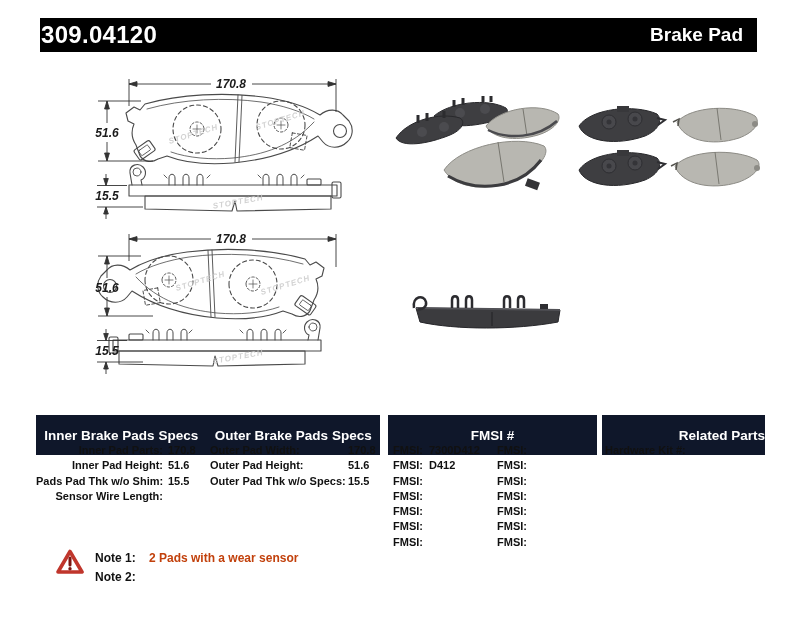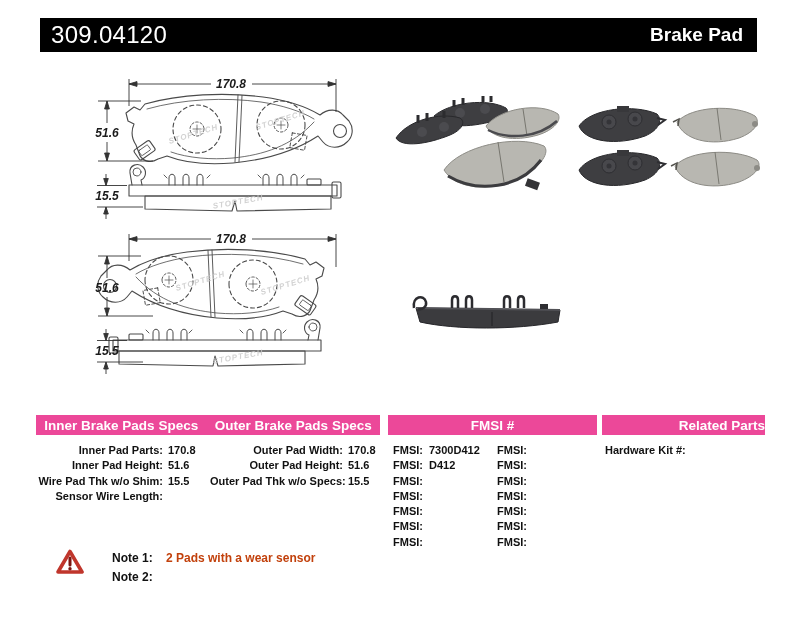--- a/index.html
+++ b/index.html
@@ -5,48 +5,48 @@
   html,body{margin:0;padding:0;background:#fff;}
   #page{
     position:relative;width:800px;height:619px;background:#ffffff;
     font-family:"Liberation Sans",sans-serif;overflow:hidden;
   }
   
   .header-bar{
     position:absolute;left:40px;top:18px;width:717px;height:34px;
     background:#000;color:#fff;display:flex;align-items:center;justify-content:space-between;
   }
-  .part-number{font-size:24px;font-weight:normal;padding-left:11px;letter-spacing:.3px;}
+  .part-number{font-size:24px;font-weight:bold;padding-left:1px;letter-spacing:.3px;}
   .page-title{font-size:19px;font-weight:bold;padding-right:14px;}
   
   .drawing{position:absolute;}
   .dim-label{font:italic bold 12px "Liberation Sans",sans-serif;fill:#1b1b1b;}
   .wm{font:italic bold 8px "Liberation Sans",sans-serif;fill:#c8c8c8;opacity:.8;letter-spacing:1px;}
   
   .tbl-head{
-    position:absolute;top:415px;height:20px;background:#ec4899;color:#fff;
+    position:absolute;top:415px;height:40px;background:#0f172a;color:#fff;
     display:flex;align-items:center;font-size:13.5px;font-weight:bold;
   }
   #specs-head{left:36px;width:344px;justify-content:space-around;}
   #fmsi-head{left:388px;width:209px;justify-content:center;text-align:center;}
   #related-head{left:602px;width:163px;justify-content:flex-end;}
   .spec-col{position:absolute;top:443px;font-size:11px;font-weight:bold;color:#111;}
   .spec-row{display:flex;line-height:15.3px;white-space:nowrap;}
   #inner-col{left:36px;}
   #inner-col .lbl{width:127px;text-align:right;}
   #outer-col{left:210px;}
-  #outer-col .lbl{width:133px;text-align:right;}
+  #outer-col .lbl{width:133px;}
   .fmsi-col .lbl{width:31px;text-align:left;}
   #fmsi-col1{left:393px;}
   #fmsi-col2{left:497px;}
   #related-col{left:605px;}
   .spec-row .val{margin-left:5px;}
   
   #warning-icon{position:absolute;left:56px;top:549px;}
-  .notes{position:absolute;left:112px;top:549px;font-size:12px;font-weight:bold;color:#111;}
+  .notes{position:absolute;left:95px;top:549px;font-size:12px;font-weight:bold;color:#111;}
   .note-row{display:flex;line-height:18.5px;white-space:nowrap;}
   .note-label{min-width:42px;}
   .note-text-red{color:#c2410c;margin-left:12px;}
   .note-text{margin-left:12px;}
 </style>
 </head>
 <body>
 
 <div id="page">
 
@@ -209,21 +209,21 @@
   <div class="spec-col" id="inner-col">
     <div class="spec-row">
         <span class="lbl">Inner Pad Parts:</span>
         <span class="val">170.8</span>
       </div>
     <div class="spec-row">
         <span class="lbl">Inner Pad Height:</span>
         <span class="val">51.6</span>
       </div>
     <div class="spec-row">
-        <span class="lbl">Wire Pad Thk w/o Shim:</span>
+        <span class="lbl">Pads Pad Thk w/o Shim:</span>
         <span class="val">15.5</span>
       </div>
     <div class="spec-row">
         <span class="lbl">Sensor Wire Length:</span>
         <span class="val"></span>
       </div>
   </div>
 
   <div class="spec-col" id="outer-col">
     <div class="spec-row">

